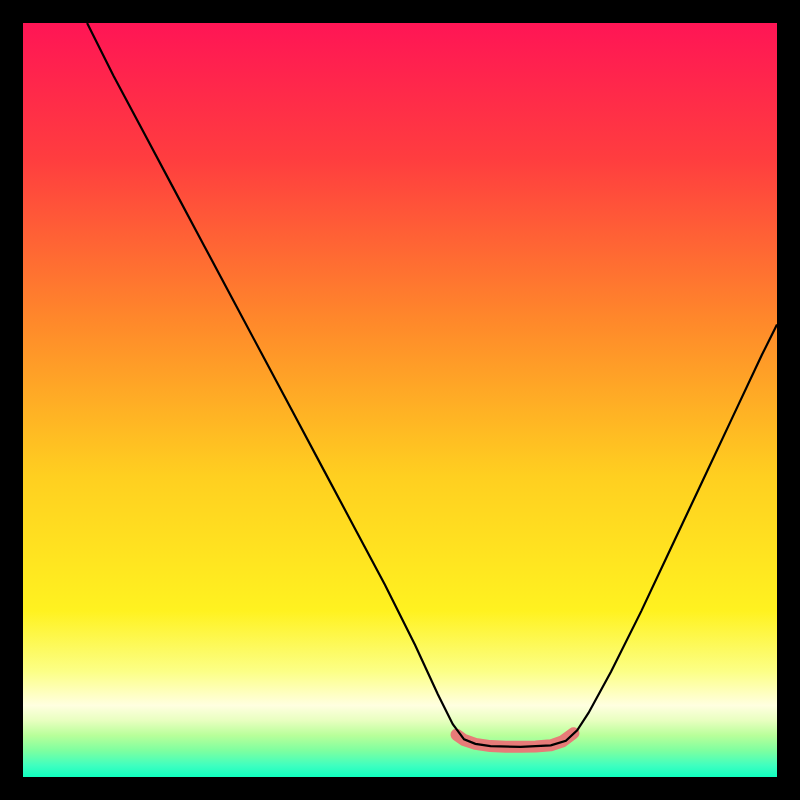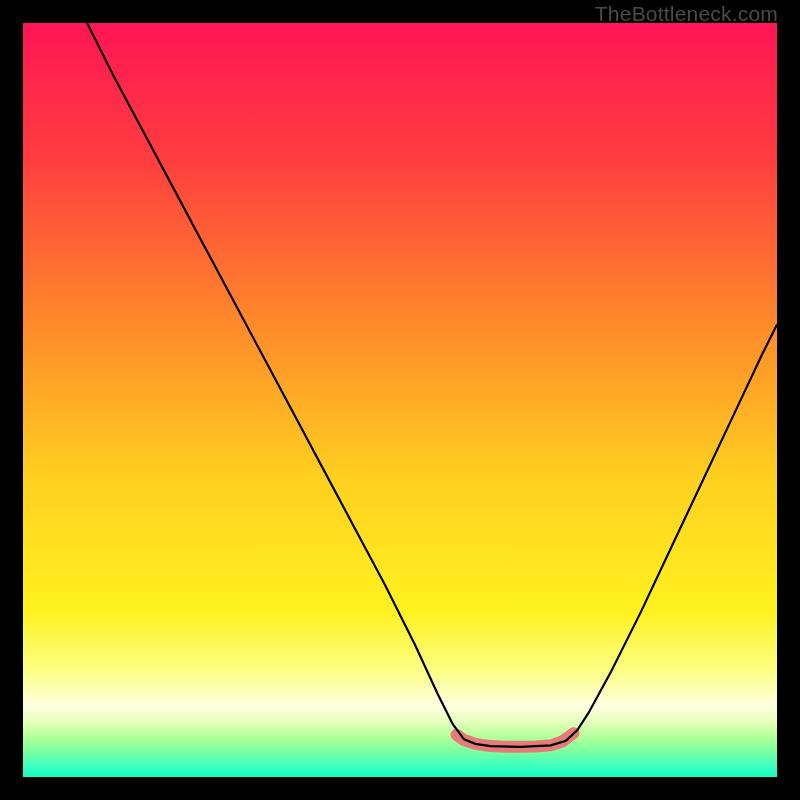--- a/index.html
+++ b/index.html
@@ -68,14 +68,13 @@
       </defs>
       <rect x="0" y="0" width="754" height="754" fill="url(#bg-grad)"></rect>
     </svg>
 
     <svg class="curve" viewBox="0 0 754 754" preserveAspectRatio="none">
       <path id="trough-path" fill="none" stroke-linejoin="round" d="M433.55 711.78 L441.09 717.05 L452.40 720.82 L467.48 723.09 L482.56 723.84 L497.64 723.84 L512.72 723.46 L527.80 722.33 L539.11 718.56 L550.42 710.27" stroke="#e77b78" stroke-width="12" stroke-linecap="round"></path>
       <path id="curve-path" fill="none" d="M64.09 0.00 L90.48 52.78 L120.64 109.33 L150.80 165.88 L180.96 222.43 L211.12 278.98 L241.28 335.53 L271.44 392.08 L301.60 448.63 L331.76 505.18 L361.92 561.73 L392.08 622.05 L414.70 671.06 L429.78 701.22 L441.09 716.30 L452.40 720.82 L467.48 723.09 L497.64 723.84 L527.80 722.33 L542.88 717.81 L554.19 707.25 L565.50 689.91 L588.12 648.44 L618.28 588.12 L648.44 524.03 L678.60 459.94 L708.76 395.85 L738.92 331.76 L754.00 301.60" stroke="#000000" stroke-width="2.2"></path>
     </svg>
   </div>
 
-  <div class="watermark">TheBottleneck.com</div>
 </div>
 
 </body></html>

